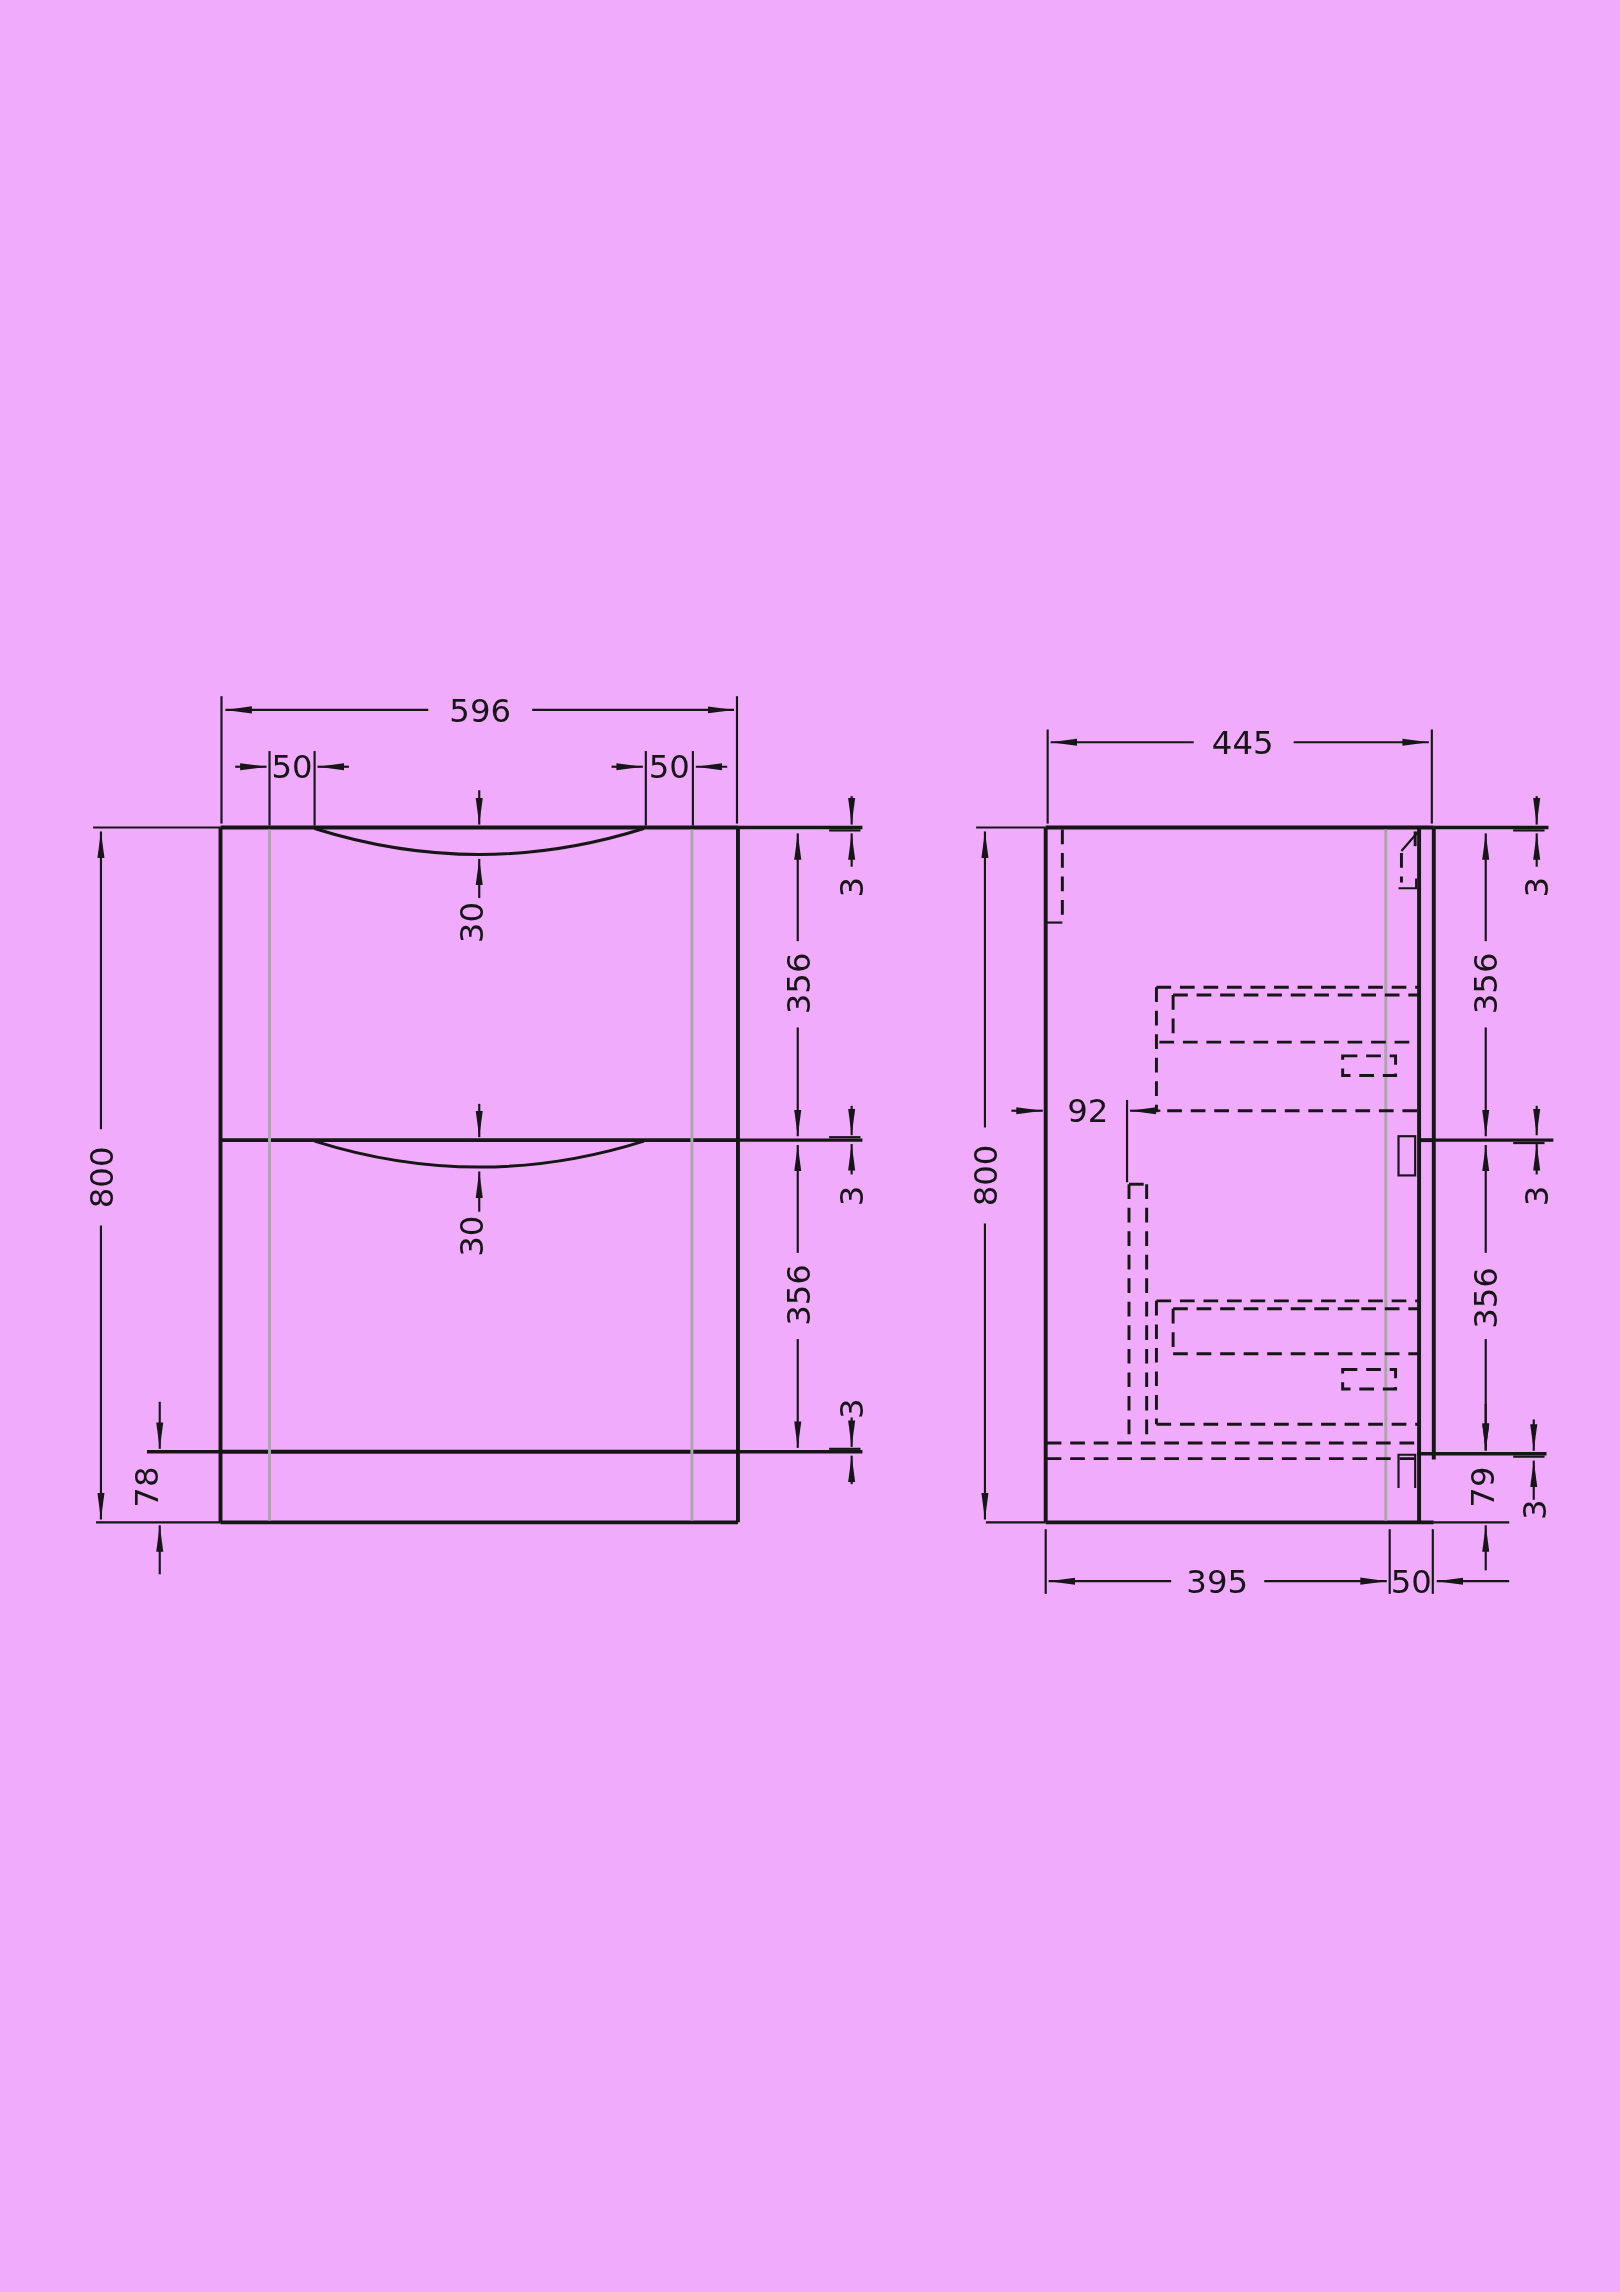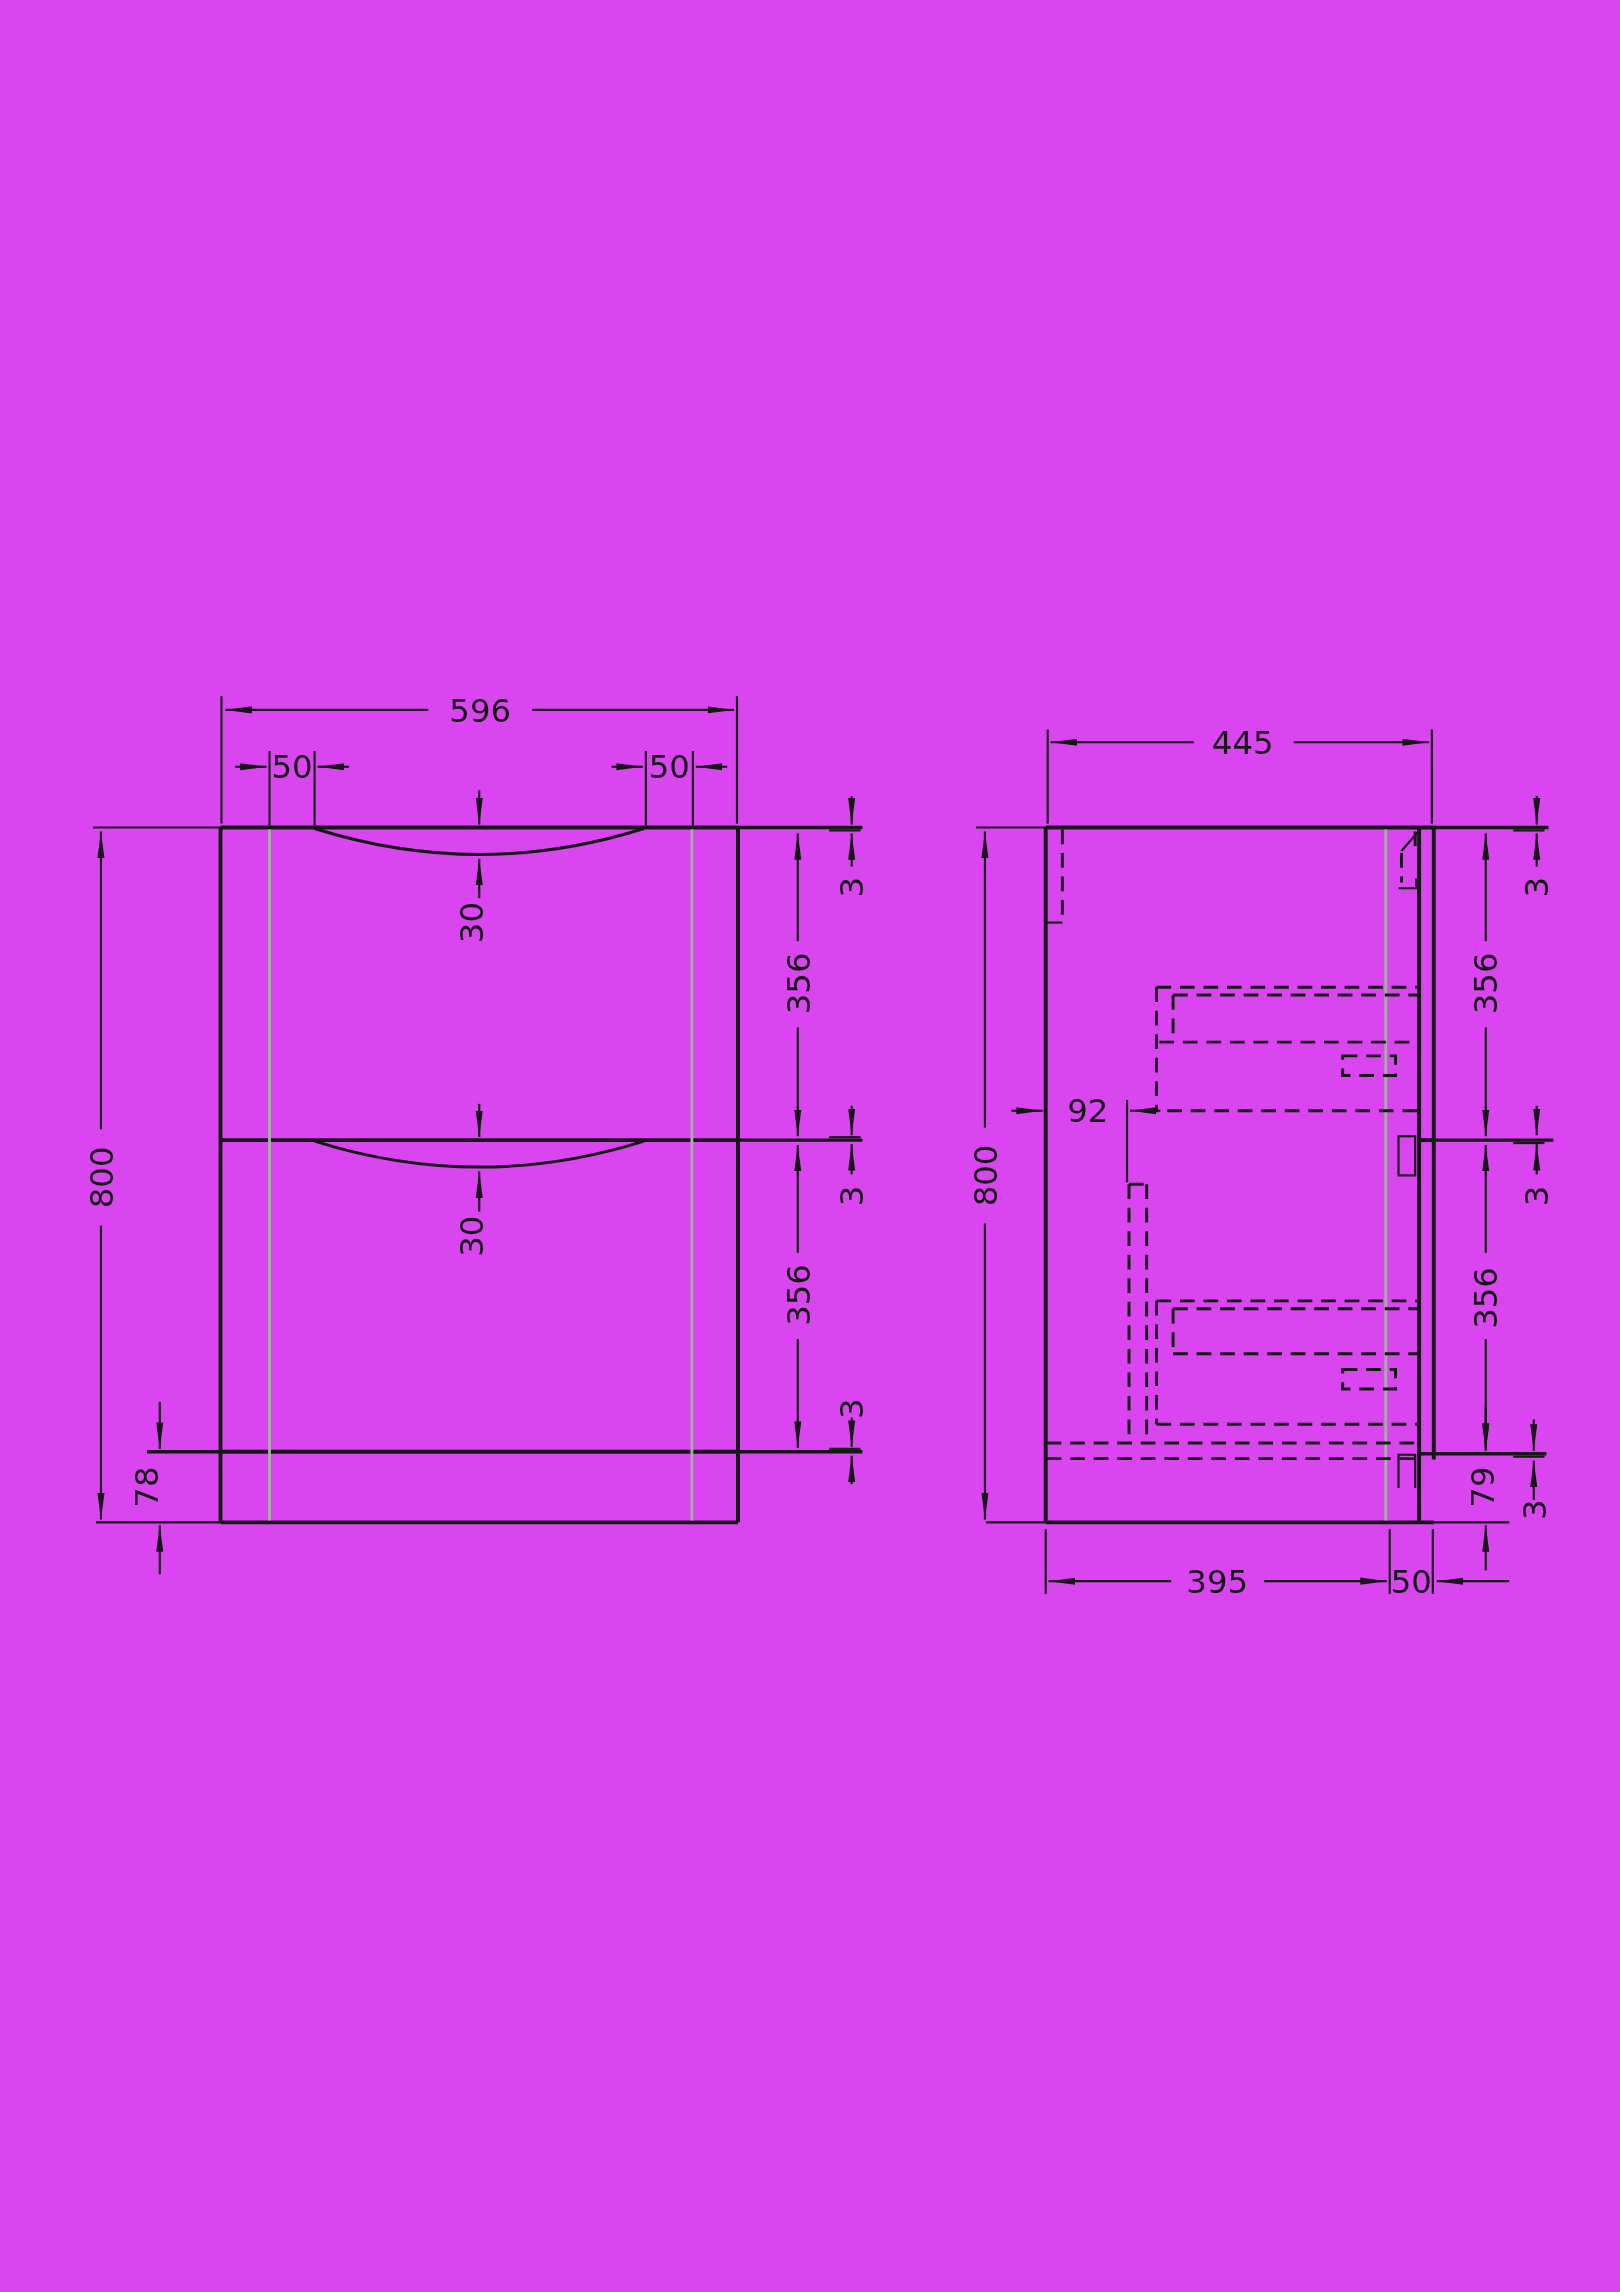--- a/index.html
+++ b/index.html
@@ -1,16 +1,16 @@
 <!DOCTYPE html>
 <html><head>
 <meta charset="utf-8">
 <style>
   html,body { margin:0; padding:0; background:#ffffff; }
-  .page { width:1620px; height:2293px; background:#d946ef; position:relative; }
+  .page { width:1620px; height:2293px; background:#f0abfc; position:relative; }
   svg { display:block; }
   .ol  { stroke:#161616; stroke-width:4;   fill:none; }
   .cv  { stroke:#161616; stroke-width:3;   fill:none; }
   .xt  { stroke:#161616; stroke-width:3.4; fill:none; }
   .dm  { stroke:#161616; stroke-width:2.2; fill:none; }
   .dsh { stroke:#161616; stroke-width:3;   fill:none; stroke-dasharray:15 9; }
   .gry { stroke:#a8a8a8; stroke-width:3;   fill:none; }
   text.dt { font-family:"DejaVu Sans","Liberation Sans",sans-serif;
             font-size:33px; fill:#161616; text-anchor:middle; }
 </style>

